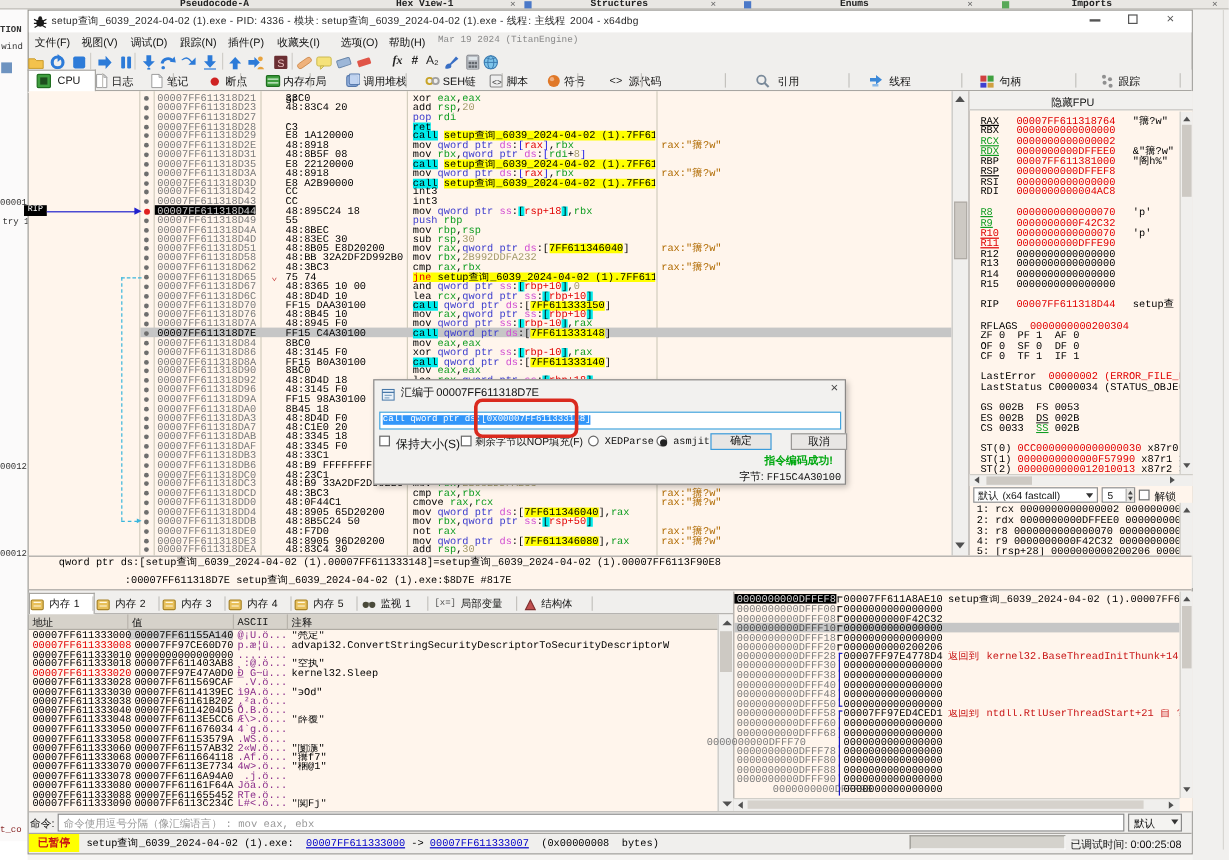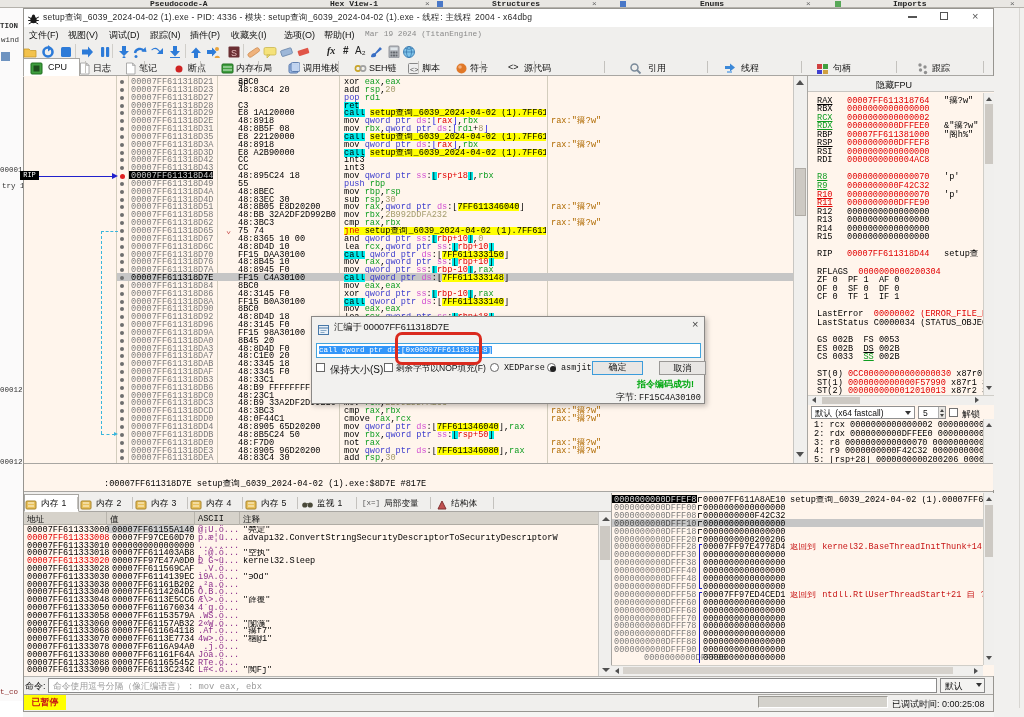--- a/index.html
+++ b/index.html
@@ -375,21 +375,21 @@
 <div class="dot" style="left:120px;top:315.2px"></div>
 <div class="ab mono" style="left:131px;top:321.0px;color:#7b7b7b">00007FF611318D96</div>
 <div class="ab mono k" style="left:238px;top:321.0px;width:99px;overflow:hidden">48:3145 F0</div>
 <div class="ab mono" style="left:344px;top:321.0px;width:202px;overflow:hidden"><span class="k">xor </span></div>
 <div class="dot" style="left:120px;top:323.0px"></div>
 <div class="ab mono" style="left:131px;top:328.9px;color:#7b7b7b">00007FF611318D9A</div>
 <div class="ab mono k" style="left:238px;top:328.9px;width:99px;overflow:hidden">FF15 98A30100</div>
 <div class="ab mono" style="left:344px;top:328.9px;width:202px;overflow:hidden"><span class="c">call</span></div>
 <div class="dot" style="left:120px;top:330.9px"></div>
 <div class="ab mono" style="left:131px;top:336.7px;color:#7b7b7b">00007FF611318DA0</div>
-<div class="ab mono k" style="left:238px;top:336.7px;width:99px;overflow:hidden">8B45 20</div>
+<div class="ab mono k" style="left:238px;top:336.7px;width:99px;overflow:hidden">8B45 18</div>
 <div class="ab mono" style="left:344px;top:336.7px;width:202px;overflow:hidden"><span class="k">mov </span></div>
 <div class="dot" style="left:120px;top:338.7px"></div>
 <div class="ab mono" style="left:131px;top:344.6px;color:#7b7b7b">00007FF611318DA3</div>
 <div class="ab mono k" style="left:238px;top:344.6px;width:99px;overflow:hidden">48:8D4D F0</div>
 <div class="ab mono" style="left:344px;top:344.6px;width:202px;overflow:hidden"><span class="k">lea </span></div>
 <div class="dot" style="left:120px;top:346.6px"></div>
 <div class="ab mono" style="left:131px;top:352.4px;color:#7b7b7b">00007FF611318DA7</div>
 <div class="ab mono k" style="left:238px;top:352.4px;width:99px;overflow:hidden">48:C1E0 20</div>
 <div class="ab mono" style="left:344px;top:352.4px;width:202px;overflow:hidden"><span class="k">shl </span></div>
 <div class="dot" style="left:120px;top:354.4px"></div>
@@ -534,20 +534,21 @@
 <div class="ab" style="left:962px;top:408px;font-size:9px;color:#111">解锁</div>
 <div class="ab mono k" style="left:814px;top:421.0px;width:169px;overflow:hidden">1: rcx 0000000000000002 00000000000</div>
 <div class="ab mono k" style="left:814px;top:429.8px;width:169px;overflow:hidden">2: rdx 0000000000DFFEE0 00000000000</div>
 <div class="ab mono k" style="left:814px;top:438.6px;width:169px;overflow:hidden">3: r8 0000000000000070 000000000000</div>
 <div class="ab mono k" style="left:814px;top:447.4px;width:169px;overflow:hidden">4: r9 0000000000F42C32 000000000000</div>
 <div class="ab mono k" style="left:814px;top:456.2px;width:169px;overflow:hidden">5: [rsp+28] 0000000000200206 000000</div>
 <div class="ab" style="left:983px;top:419px;width:11px;height:71px;background:#f0efed;border-left:1px solid #d0cec8"></div>
 <div class="ab" style="left:985.5px;top:423px;width:0;height:0;border-bottom:4px solid #505050;border-left:3.5px solid transparent;border-right:3.5px solid transparent"></div>
 <div class="ab" style="left:985.5px;top:482px;width:0;height:0;border-top:4px solid #505050;border-left:3.5px solid transparent;border-right:3.5px solid transparent"></div>
 <div class="ab" style="left:24px;top:463px;width:969px;height:29px;background:#fff5ec;border-top:1px solid #a8a6a2;border-bottom:1px solid #a8a6a2"></div>
+<div class="ab mono k" style="left:49px;top:465px">qword ptr ds:[setup<span style="display:inline-block;width:18px;white-space:nowrap;letter-spacing:normal">查询</span>_6039_2024-04-02 (1).00007FF611333148]=setup<span style="display:inline-block;width:18px;white-space:nowrap;letter-spacing:normal">查询</span>_6039_2024-04-02 (1).00007FF6113F90E8</div>
 <div class="ab mono k" style="left:104px;top:479.5px">:00007FF611318D7E setup<span style="display:inline-block;width:18px;white-space:nowrap;letter-spacing:normal">查询</span>_6039_2024-04-02 (1).exe:$8D7E #817E</div>
 <div class="ab" style="left:24px;top:493px;width:587px;height:19px;background:#f0efed;border-bottom:1px solid #a8a6a2"></div>
 <div class="ab" style="left:24px;top:494px;width:55px;height:18px;background:#ffffff;border:1px solid #a8a6a2;border-bottom:1px solid #fff"></div>
 <div class="ab" style="left:25px;top:497px;width:12px;height:12px"><svg width="12" height="12">
         <rect x="1" y="2" width="10" height="8" rx="1" fill="#e8c05a" stroke="#a8842a"></rect>
         <line x1="3" y1="4" x2="9" y2="4" stroke="#fff8e0"></line>
         <line x1="3" y1="7" x2="9" y2="7" stroke="#fff8e0"></line>
       </svg></div>
 <div class="ab" style="left:41px;top:498px;font-size:8.7px;color:#111"><span style="display:inline-block;width:18px;white-space:nowrap;letter-spacing:normal">内存</span> 1</div>
 <div class="ab" style="left:80px;top:497px;width:12px;height:12px"><svg width="12" height="12">
@@ -719,21 +720,21 @@
 <div class="ab mono" style="left:614px;top:590.8px;color:#7b7b7b">0000000000DFFF58</div>
 <div class="ab mono k" style="left:703px;top:590.8px">00007FF97ED4CED1</div>
 <div class="ab" style="left:699px;top:591.8px;width:3px;height:6.9px;border-left:1.5px solid #1414c8;border-top:1.5px solid #1414c8"></div>
 <div class="ab mono" style="left:790px;top:590.8px;width:193px;overflow:hidden;color:#c81414"><span style="display:inline-block;width:27px;white-space:nowrap;letter-spacing:normal">返回到</span> ntdll.RtlUserThreadStart+21 <span style="display:inline-block;width:9px;white-space:nowrap;letter-spacing:normal">自</span> ???</div>
 <div class="ab mono" style="left:614px;top:598.7px;color:#7b7b7b">0000000000DFFF60</div>
 <div class="ab mono k" style="left:703px;top:598.7px">0000000000000000</div>
 <div class="ab" style="left:699px;top:597.7px;width:3px;height:9.9px;border-left:1.5px solid #1414c8"></div>
 <div class="ab mono" style="left:614px;top:606.6px;color:#7b7b7b">0000000000DFFF68</div>
 <div class="ab mono k" style="left:703px;top:606.6px">0000000000000000</div>
 <div class="ab" style="left:699px;top:605.6px;width:3px;height:9.9px;border-left:1.5px solid #1414c8"></div>
-<div class="ab mono" style="left:614px;top:614.5px;color:#7b7b7b">0000000000DFFF70</div>
+<div class="ab mono" style="left:589px;top:614.5px;color:#7b7b7b">0000000000DFFF70</div>
 <div class="ab mono k" style="left:703px;top:614.5px">0000000000000000</div>
 <div class="ab" style="left:699px;top:613.5px;width:3px;height:9.9px;border-left:1.5px solid #1414c8"></div>
 <div class="ab mono" style="left:614px;top:622.4px;color:#7b7b7b">0000000000DFFF78</div>
 <div class="ab mono k" style="left:703px;top:622.4px">0000000000000000</div>
 <div class="ab" style="left:699px;top:621.4px;width:3px;height:9.9px;border-left:1.5px solid #1414c8"></div>
 <div class="ab mono" style="left:614px;top:630.3px;color:#7b7b7b">0000000000DFFF80</div>
 <div class="ab mono k" style="left:703px;top:630.3px">0000000000000000</div>
 <div class="ab" style="left:699px;top:629.3px;width:3px;height:9.9px;border-left:1.5px solid #1414c8"></div>
 <div class="ab mono" style="left:614px;top:638.2px;color:#7b7b7b">0000000000DFFF88</div>
 <div class="ab mono k" style="left:703px;top:638.2px">0000000000000000</div>
@@ -753,20 +754,21 @@
 <div class="ab" style="left:974px;top:667.5px;width:0;height:0;border-left:4px solid #505050;border-top:3.5px solid transparent;border-bottom:3.5px solid transparent"></div>
 <div class="ab" style="left:623px;top:667px;width:330px;height:7px;background:#d6d2cc"></div>
 <div class="ab" style="left:24px;top:676px;width:969px;height:18px;background:#f0efed;border-top:1px solid #b8b6b2"></div>
 <div class="ab" style="left:25px;top:680px;font-size:9px;color:#111">命令:</div>
 <div class="ab" style="left:48px;top:677.5px;width:889px;height:15px;background:#fff;border:1px solid #8a8a8a"></div>
 <div class="ab" style="left:53px;top:681px;font-size:8.8px;color:#9a9a9a;font-family:'Liberation Mono',monospace"><span style="display:inline-block;width:135px;white-space:nowrap;letter-spacing:normal">命令使用逗号分隔（像汇编语言）</span>: mov eax, ebx</div>
 <div class="ab" style="left:940px;top:677.5px;width:45px;height:15px;background:#f4f3f1;border:1px solid #8a8a8a;font-size:8.8px;color:#111;line-height:14px;padding-left:4px">默认</div>
 <div class="ab" style="left:976px;top:683px;width:0;height:0;border-top:4px solid #333;border-left:3.5px solid transparent;border-right:3.5px solid transparent"></div>
 <div class="ab" style="left:24px;top:694px;width:969px;height:17px;background:#f0efed;border-top:1px solid #a8a6a2"></div>
 <div class="ab" style="left:24px;top:695px;width:42px;height:15px;background:#ffff00;text-align:center;font-size:9px;font-weight:bold;color:#c81414;line-height:15px">已暂停</div>
+<div class="ab mono k" style="left:72px;top:699px">setup<span style="display:inline-block;width:18px;white-space:nowrap;letter-spacing:normal">查询</span>_6039_2024-04-02 (1).exe:  <span style="color:#0000c8;text-decoration:underline">00007FF611333000</span> -&gt; <span style="color:#0000c8;text-decoration:underline">00007FF611333007</span>  (0x00000008  bytes)</div>
 <div class="ab" style="left:758px;top:696px;width:130px;height:12px;background:#d4d2cc;border:1px solid #9a9892;border-right-color:#fff;border-bottom-color:#fff"></div>
 <div class="ab" style="left:892px;top:698px;font-size:9px;color:#111"><span style="display:inline-block;width:45px;white-space:nowrap;letter-spacing:normal">已调试时间</span>:  0:00:25:08</div>
 <div class="ab" style="left:311px;top:316px;width:394px;height:88px;background:#f2f1ef;border:1px solid #8a8886;box-shadow:2px 2px 5px rgba(0,0,0,0.25)"></div>
 <div class="ab" style="left:318px;top:321px;width:11px;height:10px"><svg width="11" height="10">
         <rect x="0.5" y="0.5" width="10" height="9" fill="#e8f0f8" stroke="#4878a8"></rect>
         <line x1="0.5" y1="3" x2="10.5" y2="3" stroke="#4878a8"></line>
         <line x1="2.5" y1="5.5" x2="8.5" y2="5.5" stroke="#88aac8"></line>
         <line x1="2.5" y1="7.5" x2="6.5" y2="7.5" stroke="#88aac8"></line>
       </svg></div>
 <div class="ab" style="left:334px;top:321px;font-size:9.3px;color:#111"><span style="display:inline-block;width:27px;white-space:nowrap;letter-spacing:normal">汇编于</span> 00007FF611318D7E</div>

